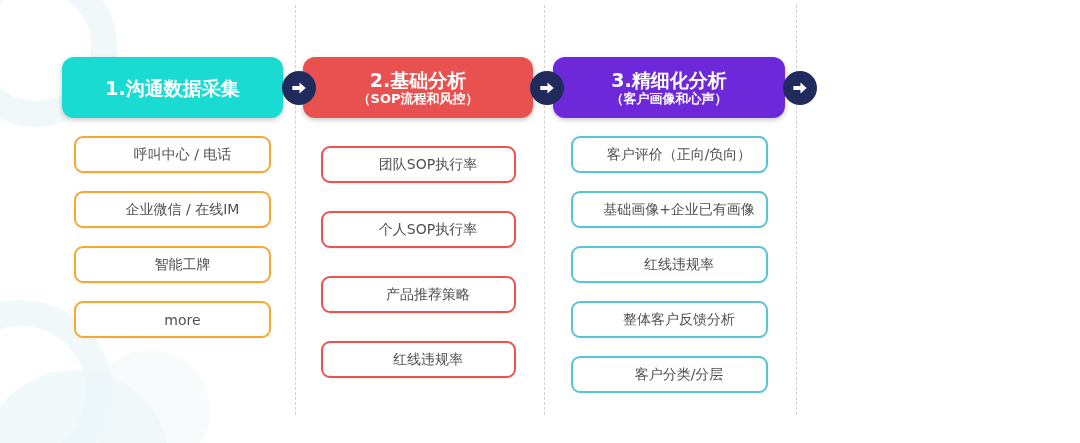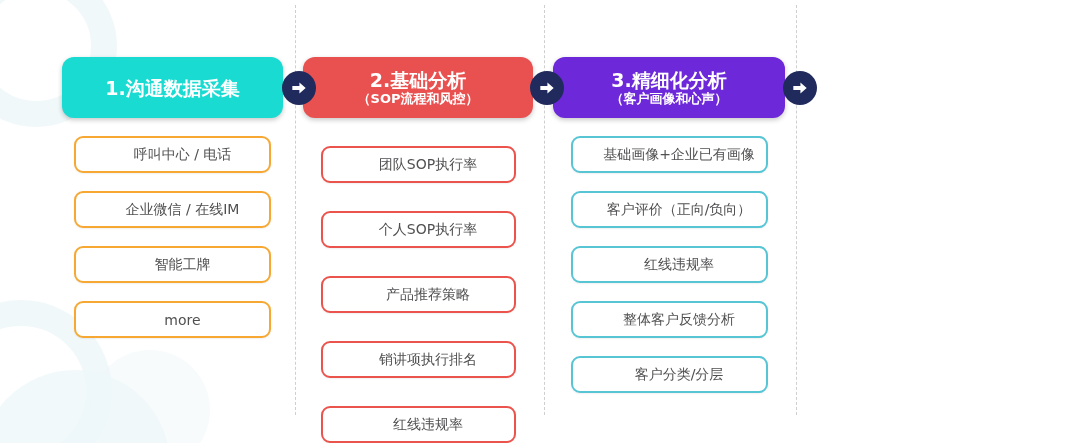--- a/index.html
+++ b/index.html
@@ -73,31 +73,30 @@
   </div>
 
   <div class="column col-2">
     <div class="header">
       <div class="title">2.基础分析</div>
       <div class="subtitle">（SOP流程和风控）</div>
     </div>
     <div class="item">团队SOP执行率</div>
     <div class="item">个人SOP执行率</div>
     <div class="item">产品推荐策略</div>
-    <div class="item">销讲项执行排名</div>
     <div class="item">红线违规率</div>
   </div>
 
   <div class="column col-3">
     <div class="header">
       <div class="title">3.精细化分析</div>
       <div class="subtitle">（客户画像和心声）</div>
     </div>
+    <div class="item">客户评价（正向/负向）</div>
     <div class="item">基础画像+企业已有画像</div>
-    <div class="item">客户评价（正向/负向）</div>
     <div class="item">红线违规率</div>
     <div class="item">整体客户反馈分析</div>
     <div class="item">客户分类/分层</div>
   </div>
 
 
   <div class="arrow arrow-1">
     <svg viewBox="0 0 24 24" aria-hidden="true">
         <path d="M4 9.5h8.5V5.5L20 12l-7.5 6.5v-4H4z" fill="#ffffff"></path>
       </svg>

